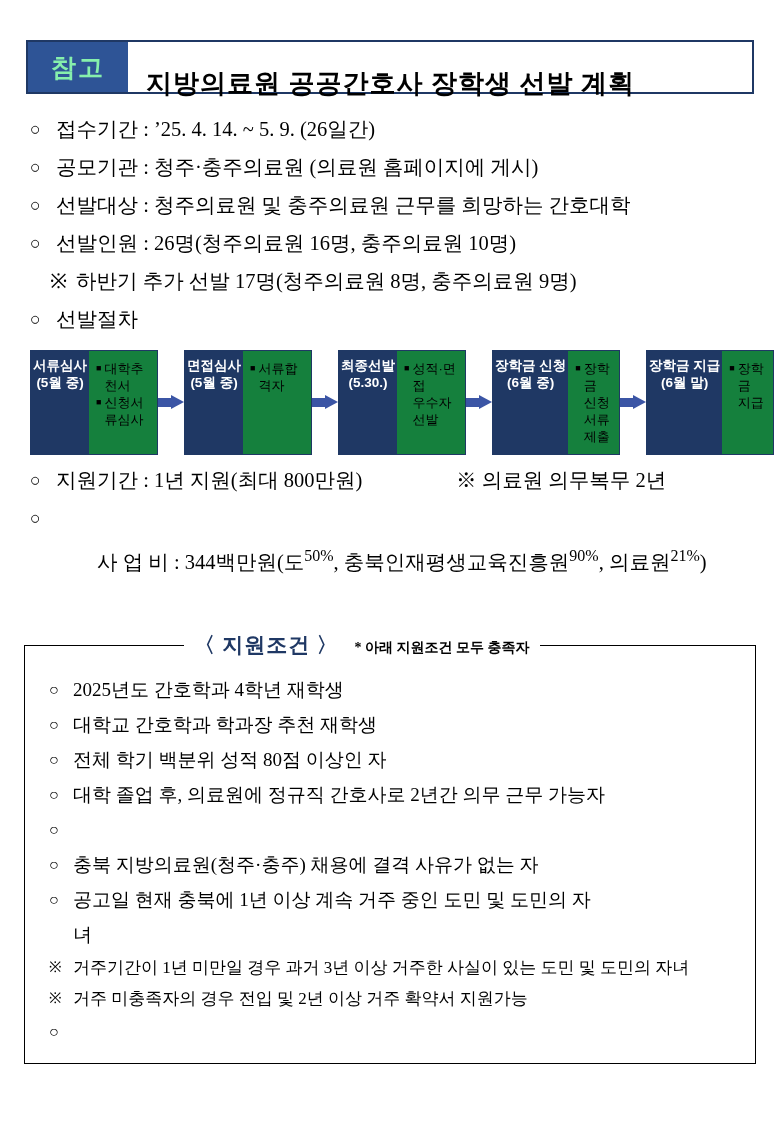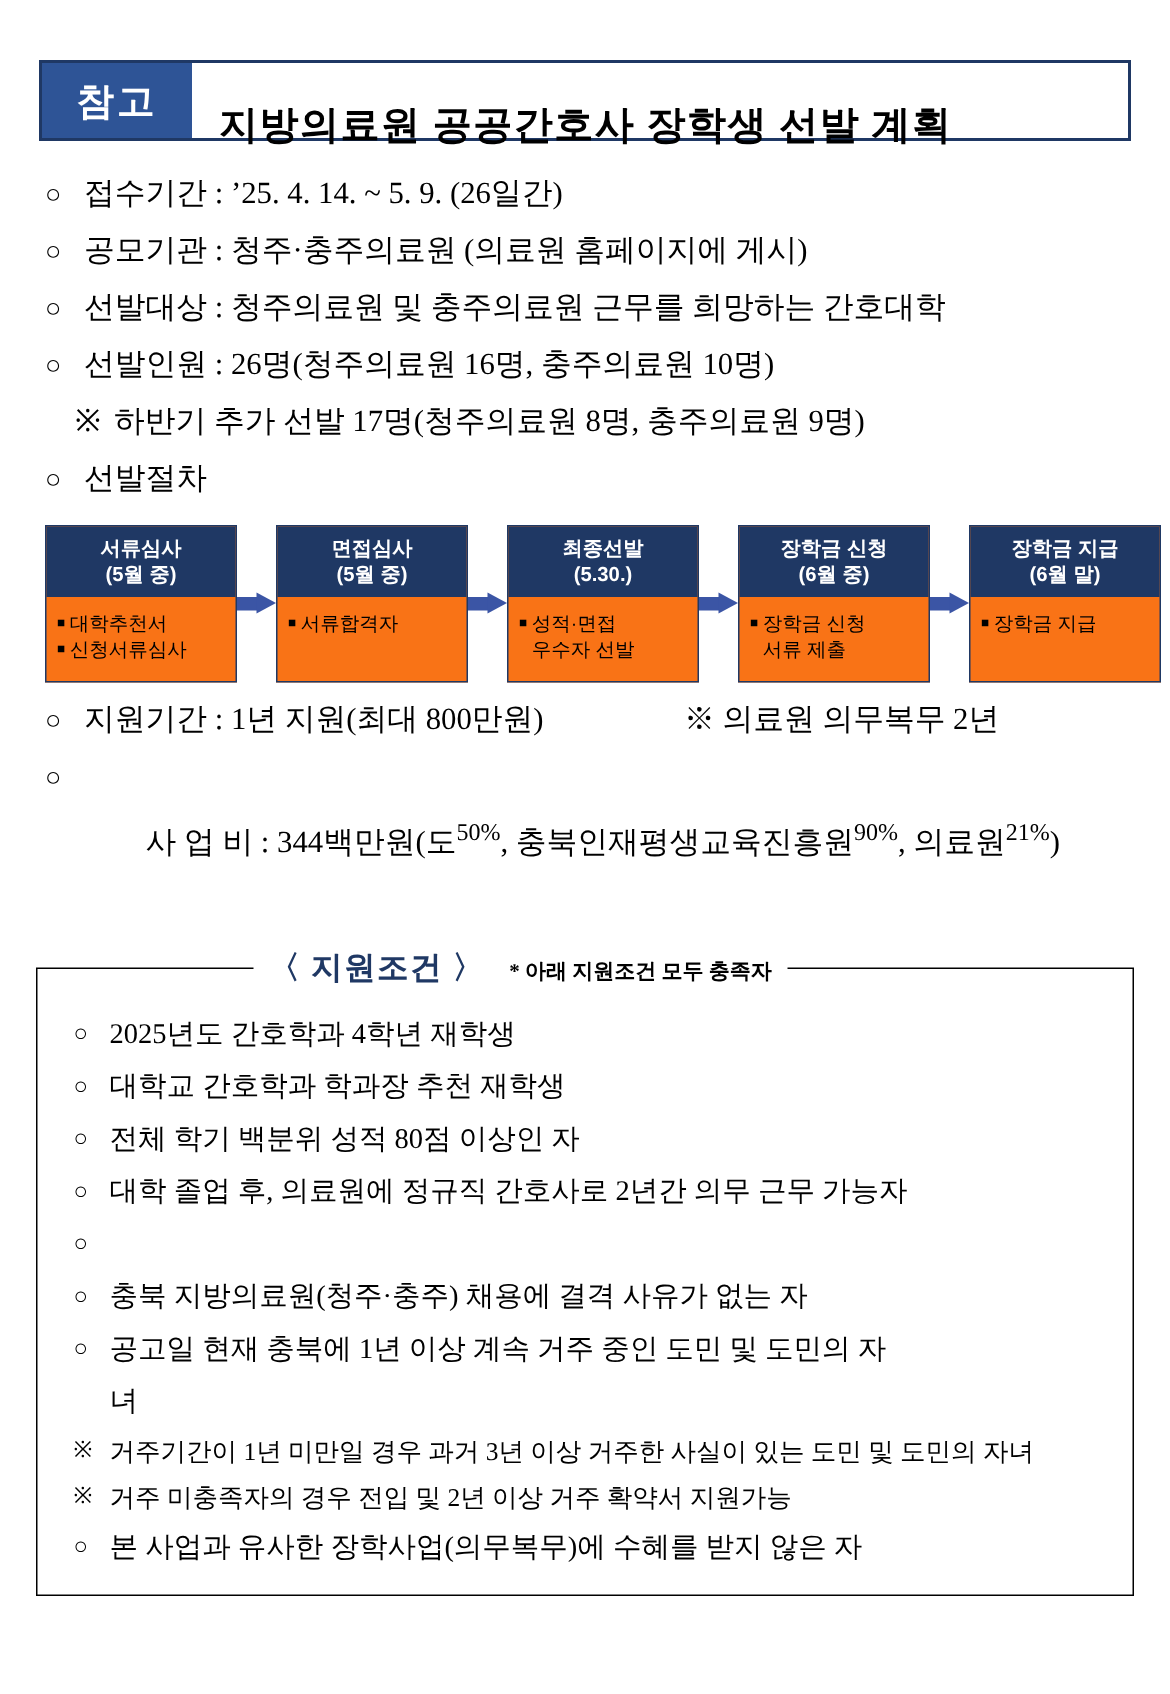--- a/index.html
+++ b/index.html
@@ -25,21 +25,21 @@
   
   .title-bar {
     display: flex;
     align-items: stretch;
     border: 2px solid #1f3864;
     height: 50px;
     margin: 12px 2px 0 2px;
   }
   .title-tag {
     background: #2e5496;
-    color: #ffffff;
+    color: #86efac;
     font-size: 25px;
     font-weight: bold;
     letter-spacing: 2px;
     display: flex;
     align-items: center;
     justify-content: center;
     width: 100px;
     flex: none;
   }
   .title-text {
@@ -95,22 +95,22 @@
     display: flex;
     align-items: stretch;
     margin: 12px 0 6px 6px;
     height: 105px;
   }
   .flow-box {
     width: 126px;
     flex: none;
     border: 1px solid #1f3864;
     display: flex;
-    flex-direction: column;
-    background: #f97316;
+    flex-direction: row;
+    background: #15803d;
   }
   .flow-head {
     background: #1f3864;
     color: #ffffff;
     font-size: 13.5px;
     font-weight: bold;
     text-align: center;
     padding: 6px 2px 7px 2px;
     line-height: 17px;
     font-family: "Liberation Sans", sans-serif;
@@ -174,21 +174,21 @@
     position: relative;
   }
   .cond-box {
     border: 1.5px solid #000000;
     padding: 26px 14px 14px 14px;
     position: relative;
   }
   .cond-legend {
     position: absolute;
     top: -15px;
-    left: 144px;
+    left: 159px;
     background: #ffffff;
     padding: 0 10px;
     display: flex;
     align-items: baseline;
     white-space: nowrap;
   }
   .cond-legend .lg-title {
     color: #1f3864;
     font-weight: bold;
     font-size: 21px;
@@ -407,18 +407,17 @@
         <span class="mark">※</span>
         <span>거주기간이 1년 미만일 경우 과거 3년 이상 거주한 사실이 있는 도민 및 도민의 자녀</span>
       </div>
       <div class="cond-sub">
         <span class="mark">※</span>
         <span>거주 미충족자의 경우 전입 및 2년 이상 거주 확약서 지원가능</span>
       </div>
 
       <div class="cond-line">
         <span class="bullet">○</span>
-        <span>본 사업과 유사한 장학사업(의무복무)에 수혜를 받지 않은 자</span>
       </div>
     </div>
   </div>
 
 </div>
 
 </body></html>

